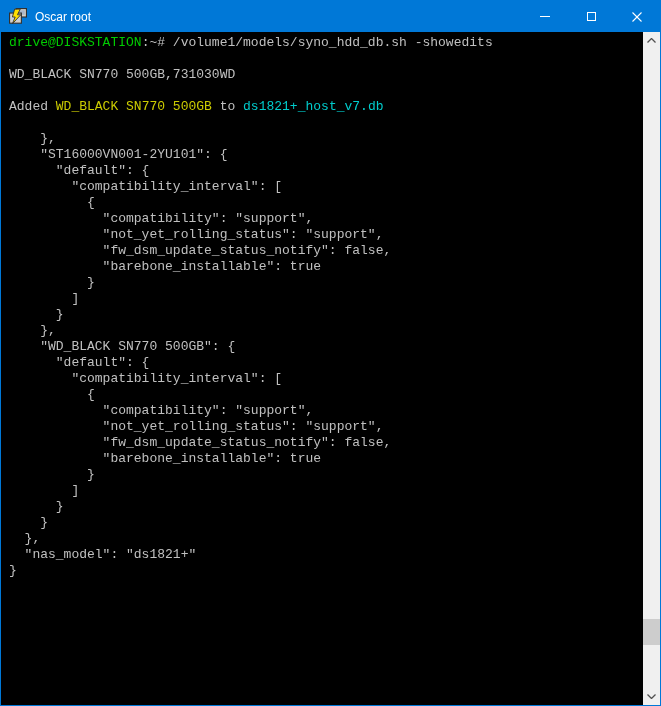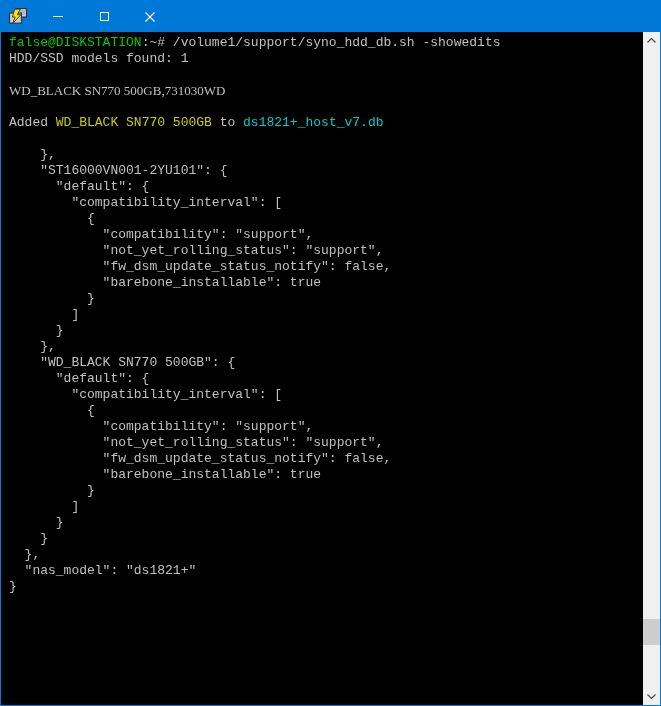--- a/index.html
+++ b/index.html
@@ -61,42 +61,42 @@
   <div class="titlebar" style="background: rgb(0, 120, 215);">
     <div class="app-icon">
       <svg width="18" height="18" viewBox="0 0 16 16">
         <rect x="6.5" y="0.5" width="9" height="7.5" fill="#d4d0c8" stroke="#303030" stroke-width="1"></rect>
         <rect x="8" y="2" width="6" height="4" fill="#aab6c8"></rect>
         <rect x="0.5" y="4.5" width="10.5" height="9" fill="#d4d0c8" stroke="#303030" stroke-width="1"></rect>
         <rect x="2" y="6" width="7.5" height="5.5" fill="#c8d0dc"></rect>
         <polygon points="5,1 10,1 7.5,6 10.5,6 3,14 5.5,8 3,8" fill="#ffe000" stroke="#303030" stroke-width="0.8"></polygon>
       </svg>
     </div>
+    <div class="title" style="color: rgb(255, 255, 255);">Oscar root</div>
     <div class="controls">
       <div class="ctrl">
         <span class="glyph-min"></span>
       </div>
       <div class="ctrl">
         <span class="glyph-max"></span>
       </div>
       <div class="ctrl">
         <svg width="10" height="10" viewBox="0 0 10 10">
           <line x1="0.5" y1="0.5" x2="9.5" y2="9.5" stroke="#fff" stroke-width="1.1"></line>
           <line x1="9.5" y1="0.5" x2="0.5" y2="9.5" stroke="#fff" stroke-width="1.1"></line>
         </svg>
       </div>
     </div>
   </div>
 
   <div class="win-body">
     <div class="terminal" id="terminal" style="background: rgb(0, 0, 0); color: rgb(192, 192, 192);">
-        <div class="tline"><span style="color: rgb(0, 204, 0);">false@DISKSTATION</span><span style="color: rgb(192, 192, 192);">:~# /volume1/support/syno_hdd_db.sh -showedits</span></div>
-        <div class="tline"><span style="color: rgb(192, 192, 192);">HDD/SSD models found: 1</span></div>
+        <div class="tline"><span style="color: rgb(0, 204, 0);">drive@DISKSTATION</span><span style="color: rgb(192, 192, 192);">:~# /volume1/models/syno_hdd_db.sh -showedits</span></div>
         <div class="tline"><span style="color: rgb(192, 192, 192);"></span></div>
-        <div class="tline"><span style="color: rgb(192, 192, 192); font-family: Liberation Serif, serif;">WD_BLACK SN770 500GB,731030WD</span></div>
+        <div class="tline"><span style="color: rgb(192, 192, 192);">WD_BLACK SN770 500GB,731030WD</span></div>
         <div class="tline"><span style="color: rgb(192, 192, 192);"></span></div>
         <div class="tline"><span style="color: rgb(192, 192, 192);">Added </span><span style="color: rgb(204, 204, 0);">WD_BLACK SN770 500GB</span><span style="color: rgb(192, 192, 192);"> to </span><span style="color: rgb(0, 204, 204);">ds1821+_host_v7.db</span></div>
         <div class="tline"><span style="color: rgb(192, 192, 192);"></span></div>
         <div class="tline"><span style="color: rgb(192, 192, 192);">    },</span></div>
         <div class="tline"><span style="color: rgb(192, 192, 192);">    "ST16000VN001-2YU101": {</span></div>
         <div class="tline"><span style="color: rgb(192, 192, 192);">      "default": {</span></div>
         <div class="tline"><span style="color: rgb(192, 192, 192);">        "compatibility_interval": [</span></div>
         <div class="tline"><span style="color: rgb(192, 192, 192);">          {</span></div>
         <div class="tline"><span style="color: rgb(192, 192, 192);">            "compatibility": "support",</span></div>
         <div class="tline"><span style="color: rgb(192, 192, 192);">            "not_yet_rolling_status": "support",</span></div>

